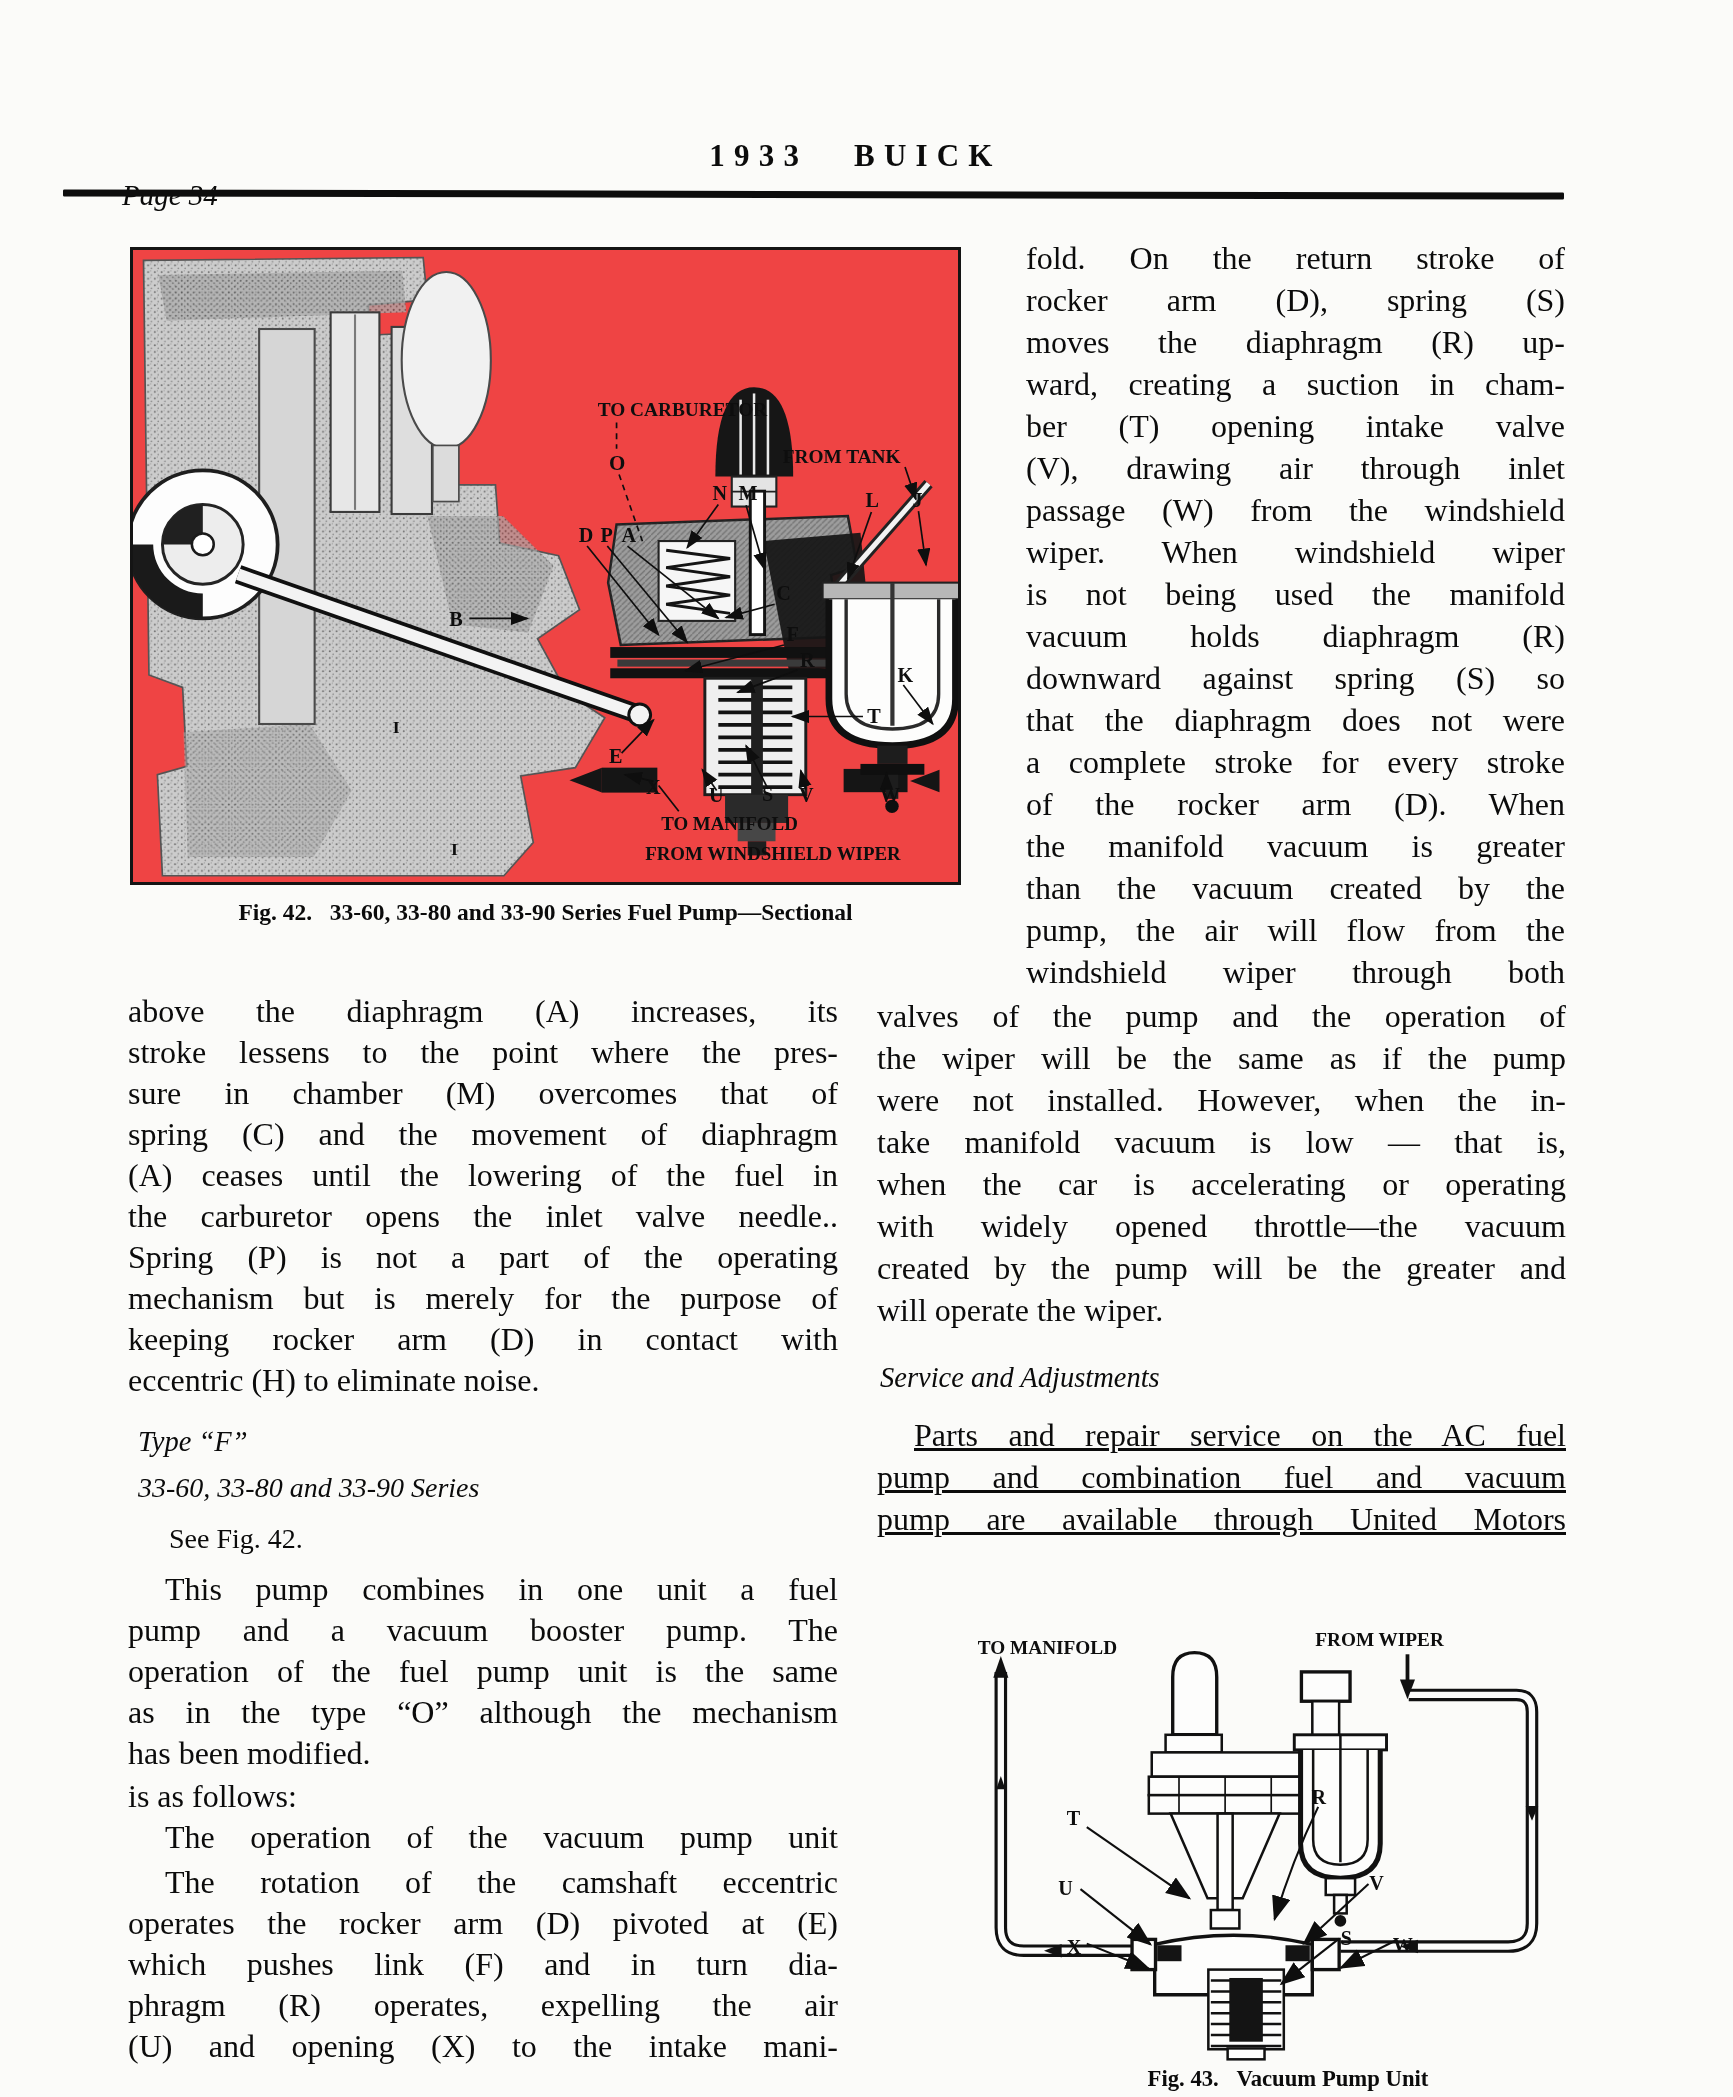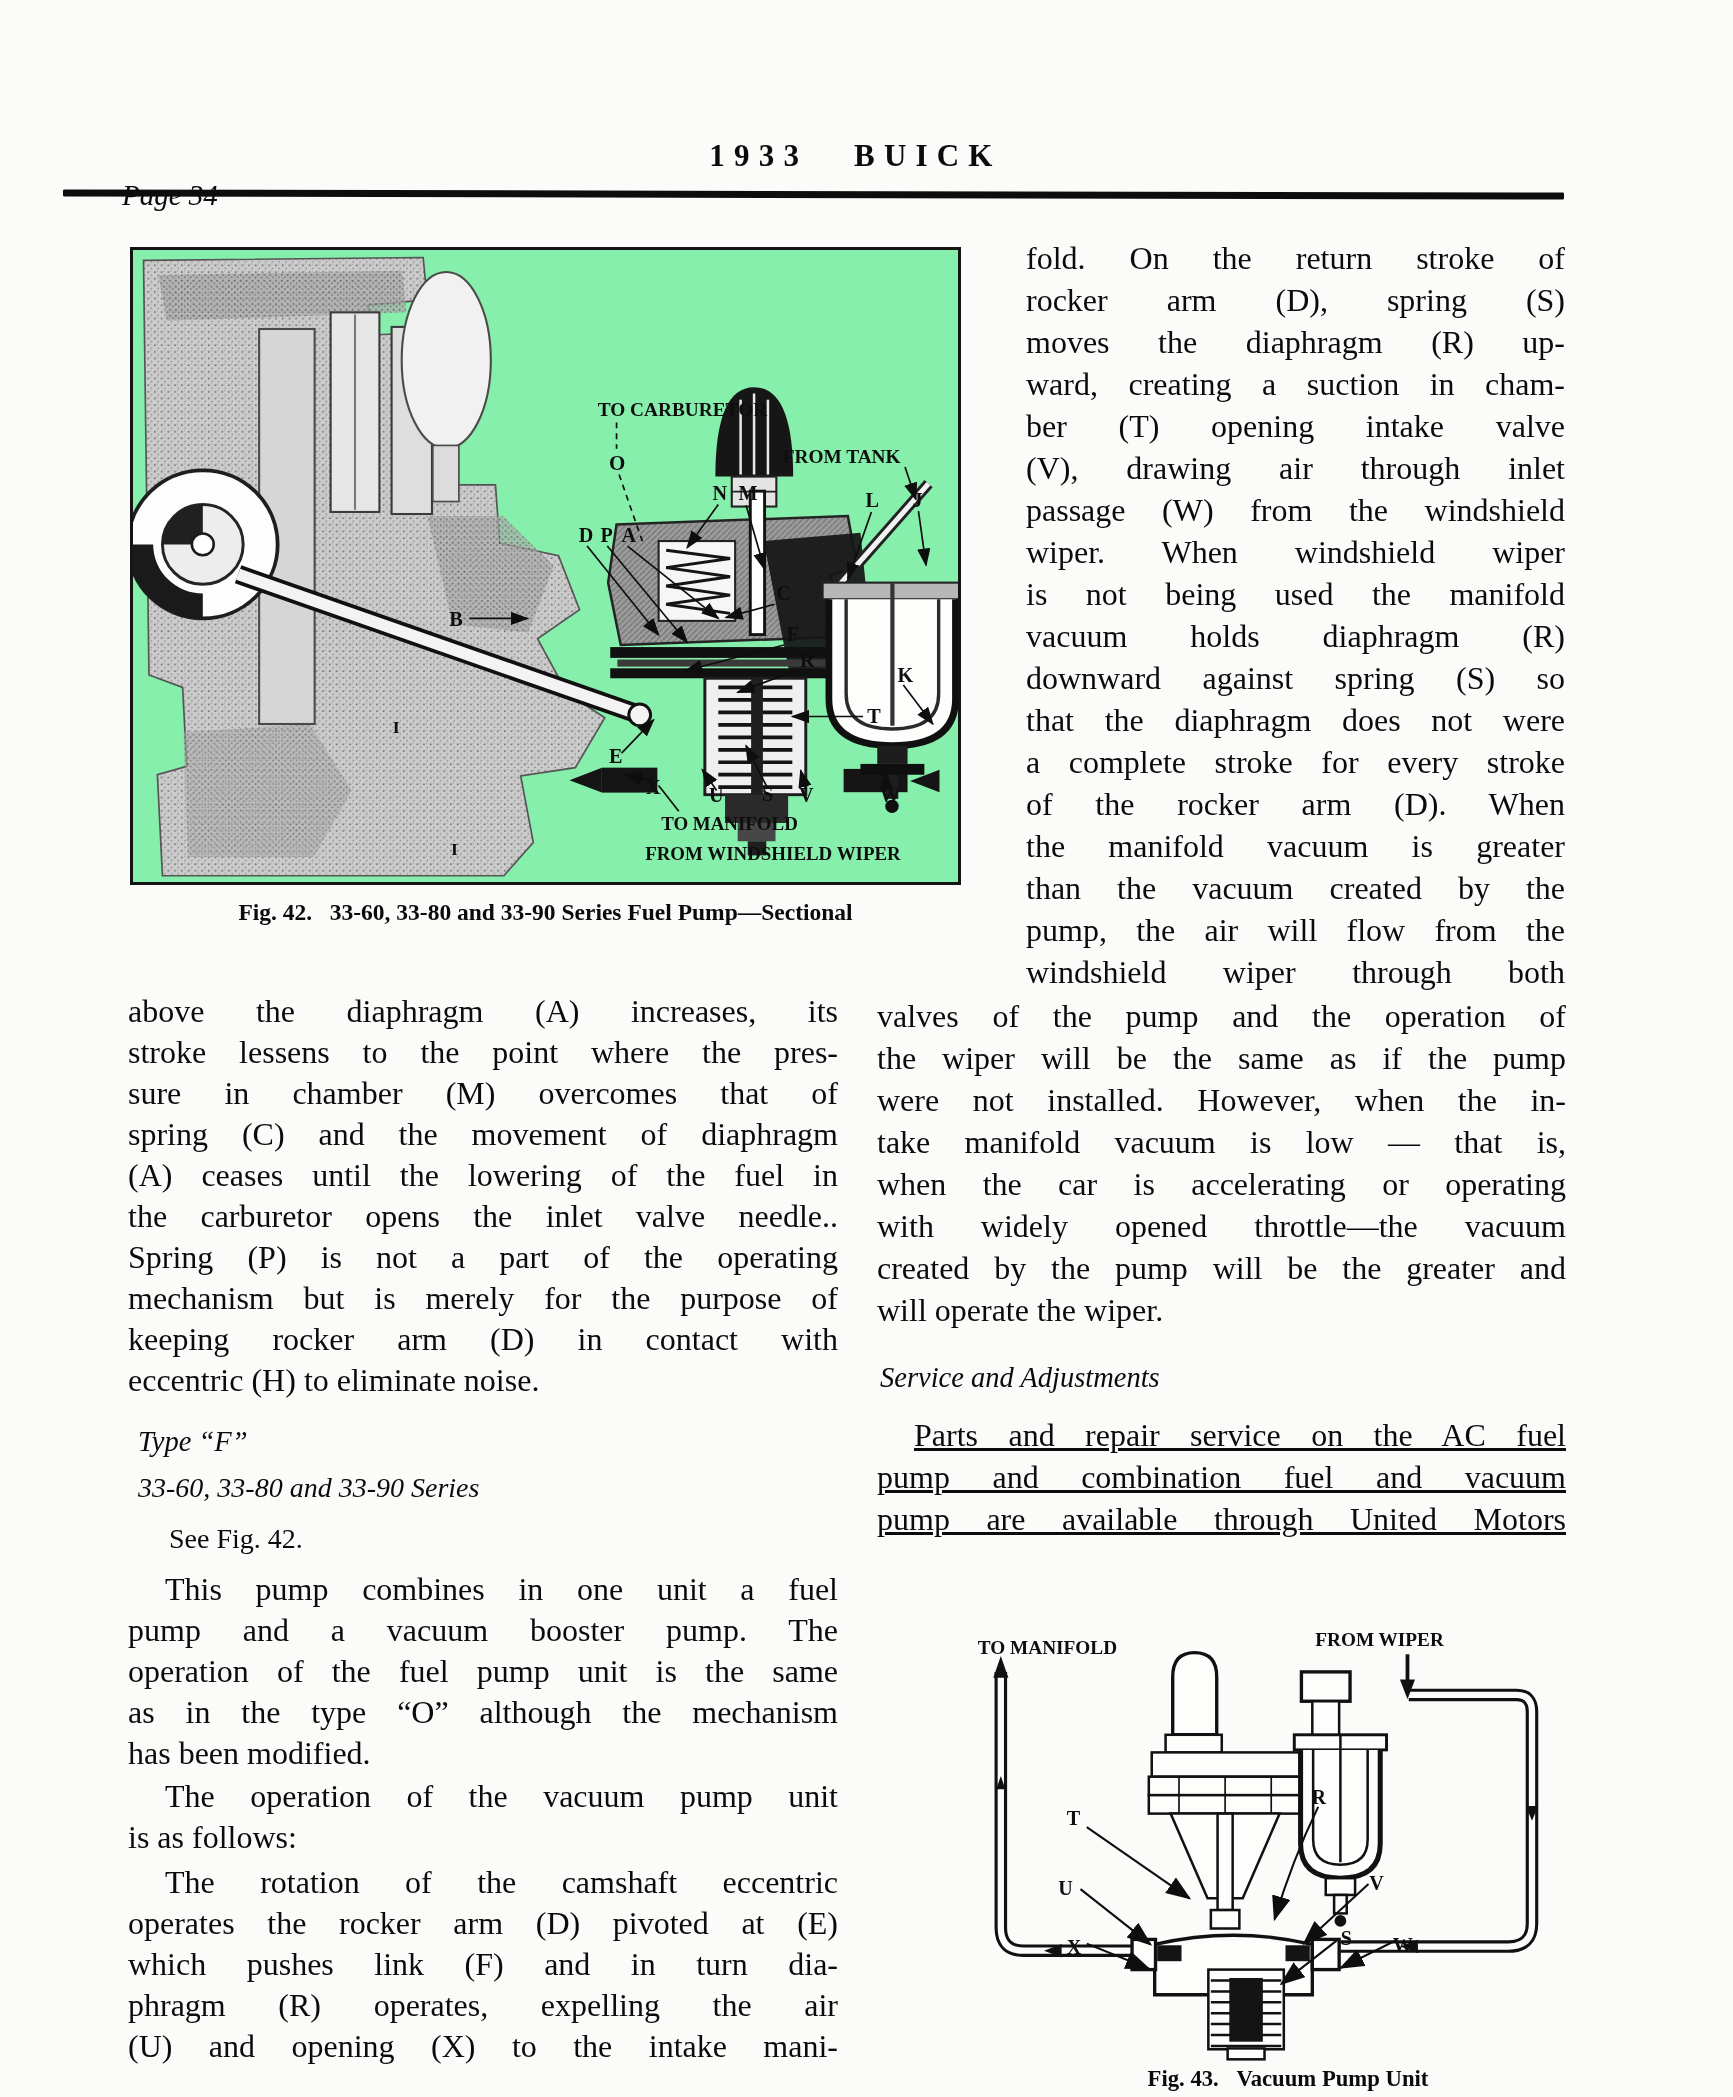--- a/index.html
+++ b/index.html
@@ -13,21 +13,21 @@
   }
   .abs{position:absolute;}
   
   .page-label{left:122px;top:139px;font-style:italic;font-size:29px;margin-top:40px;}
   .main-title{left:654px;top:138px;width:403px;text-align:center;
     font-size:31px;font-weight:bold;letter-spacing:9.2px;word-spacing:29px;}
   .head-rule{left:63px;top:191px;width:1501px;height:7.1px;background:#0d0d0d;
     transform:rotate(0.12deg);border-radius:1.3px;}
   
   .fig42-box{left:130px;top:247px;width:831px;height:638px;
-    border:3.8px solid #141414;background:#86efac;box-sizing:border-box;}
+    border:3.8px solid #141414;background:#ef4444;box-sizing:border-box;}
   .fig42-box svg{display:block;width:100%;height:100%;}
   .fig-caption{font-weight:bold;font-size:23.5px;white-space:nowrap;}
   .fig42-cap{left:130px;top:899px;width:831px;text-align:center;}
   .cap-num{margin-right:17.6px;}
   
   .tcol{font-size:32px;line-height:41px;}
   .tline{text-align:justify;text-align-last:justify;}
   .tline.nj{text-align:last;text-align-last:left;}
   .tline.ind{text-indent:37px;}
   .leftp1{left:128px;top:991px;width:710px;}
@@ -221,22 +221,22 @@
   <div class="abs h-italic series-heading">33-60, 33-80 and 33-90 Series</div>
   <div class="abs see-fig">See Fig. 42.</div>
   <div class="abs tcol leftp2">
       <div class="tline ind">This pump combines in one unit a fuel</div>
       <div class="tline">pump and a vacuum booster pump.  The</div>
       <div class="tline">operation of the fuel pump unit is the same</div>
       <div class="tline">as in the type “O” although the mechanism</div>
       <div class="tline nj">has been modified.</div>
     </div>
   <div class="abs tcol leftp3">
+      <div class="tline nj">is as follows:</div>
       <div class="tline ind">The operation of the vacuum pump unit</div>
-      <div class="tline nj">is as follows:</div>
     </div>
   <div class="abs tcol leftp4">
       <div class="tline ind">The rotation of the camshaft eccentric</div>
       <div class="tline">operates the rocker arm (D) pivoted at (E)</div>
       <div class="tline">which pushes link (F) and in turn dia-</div>
       <div class="tline">phragm (R) operates, expelling the air</div>
       <div class="tline">(U) and opening (X) to the intake mani-</div>
     </div>
 
   <div class="abs tcol rnarrow">

